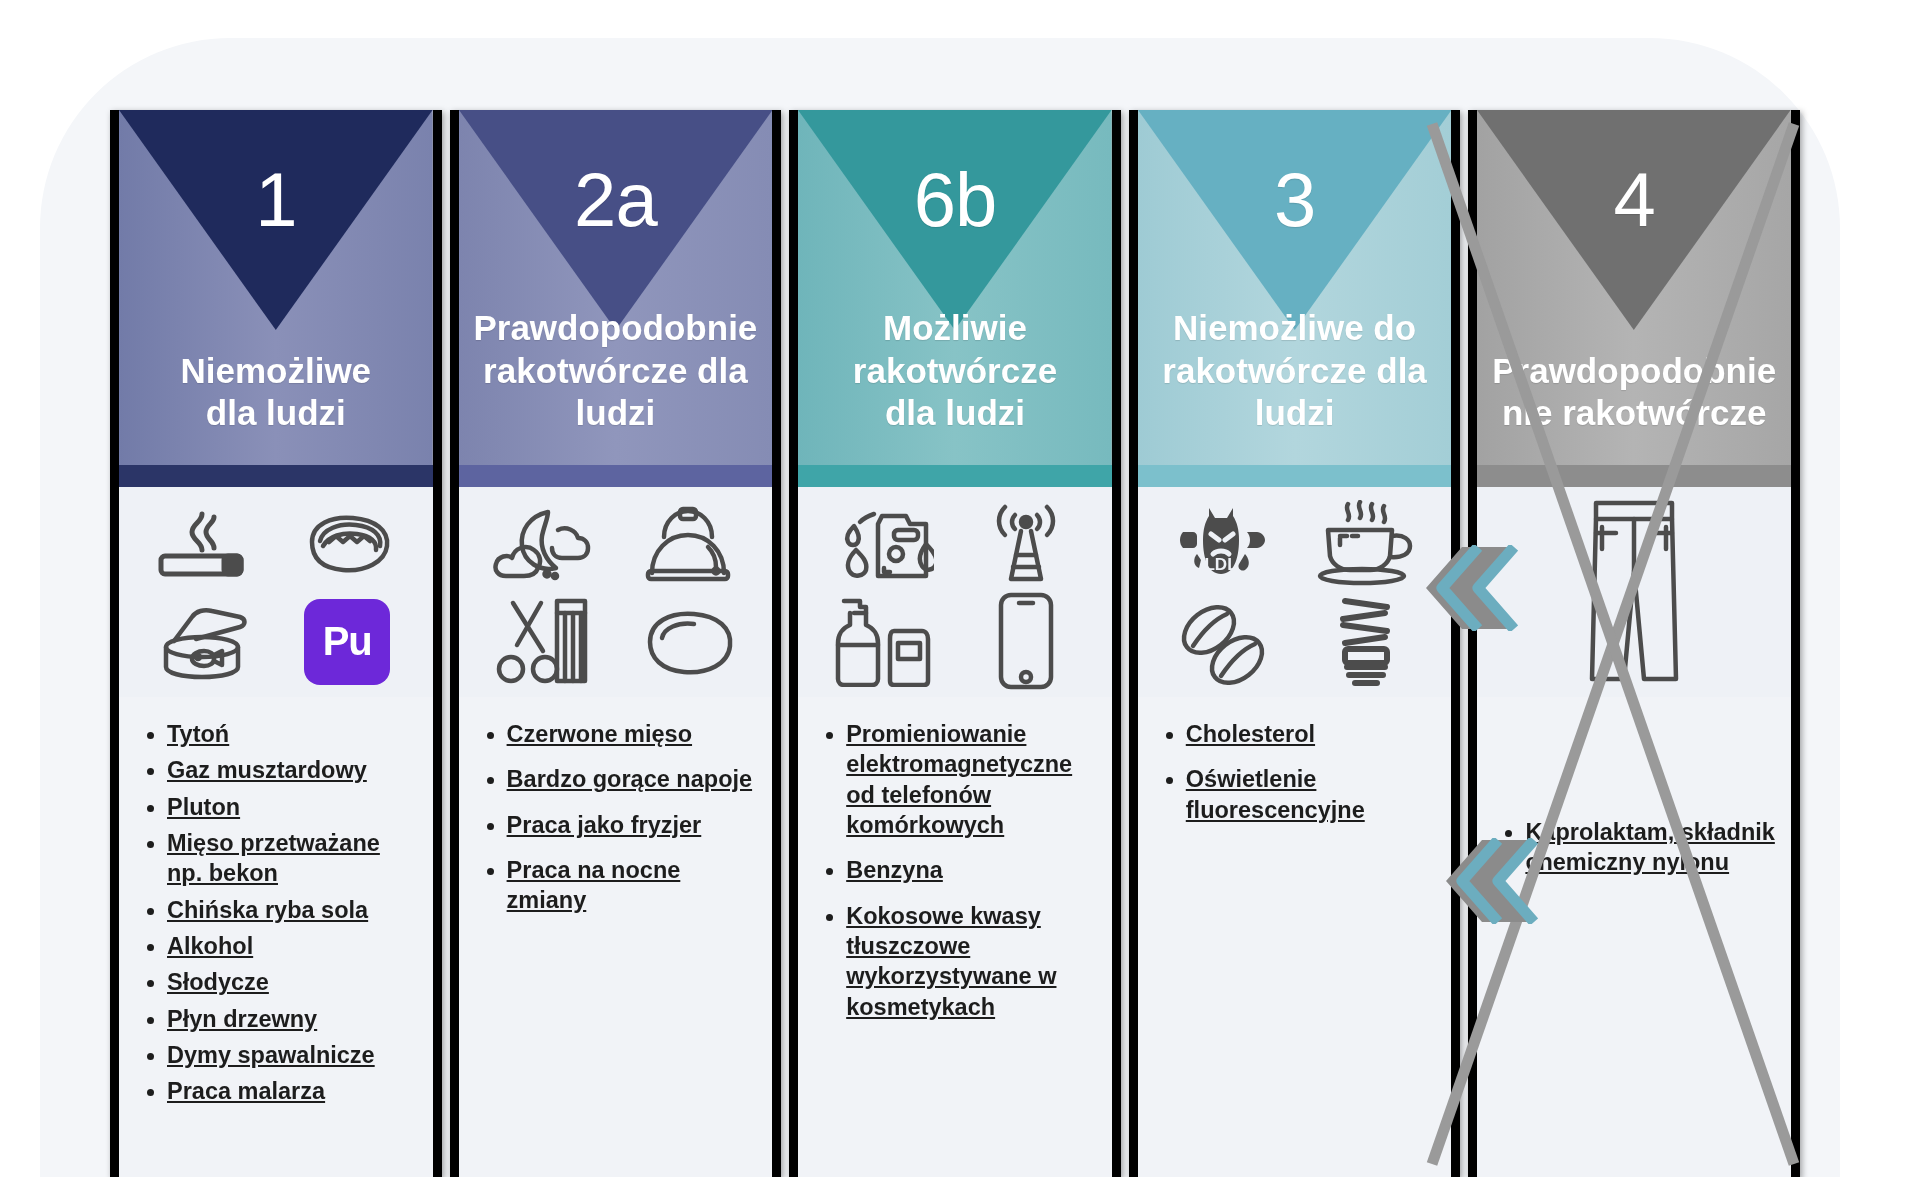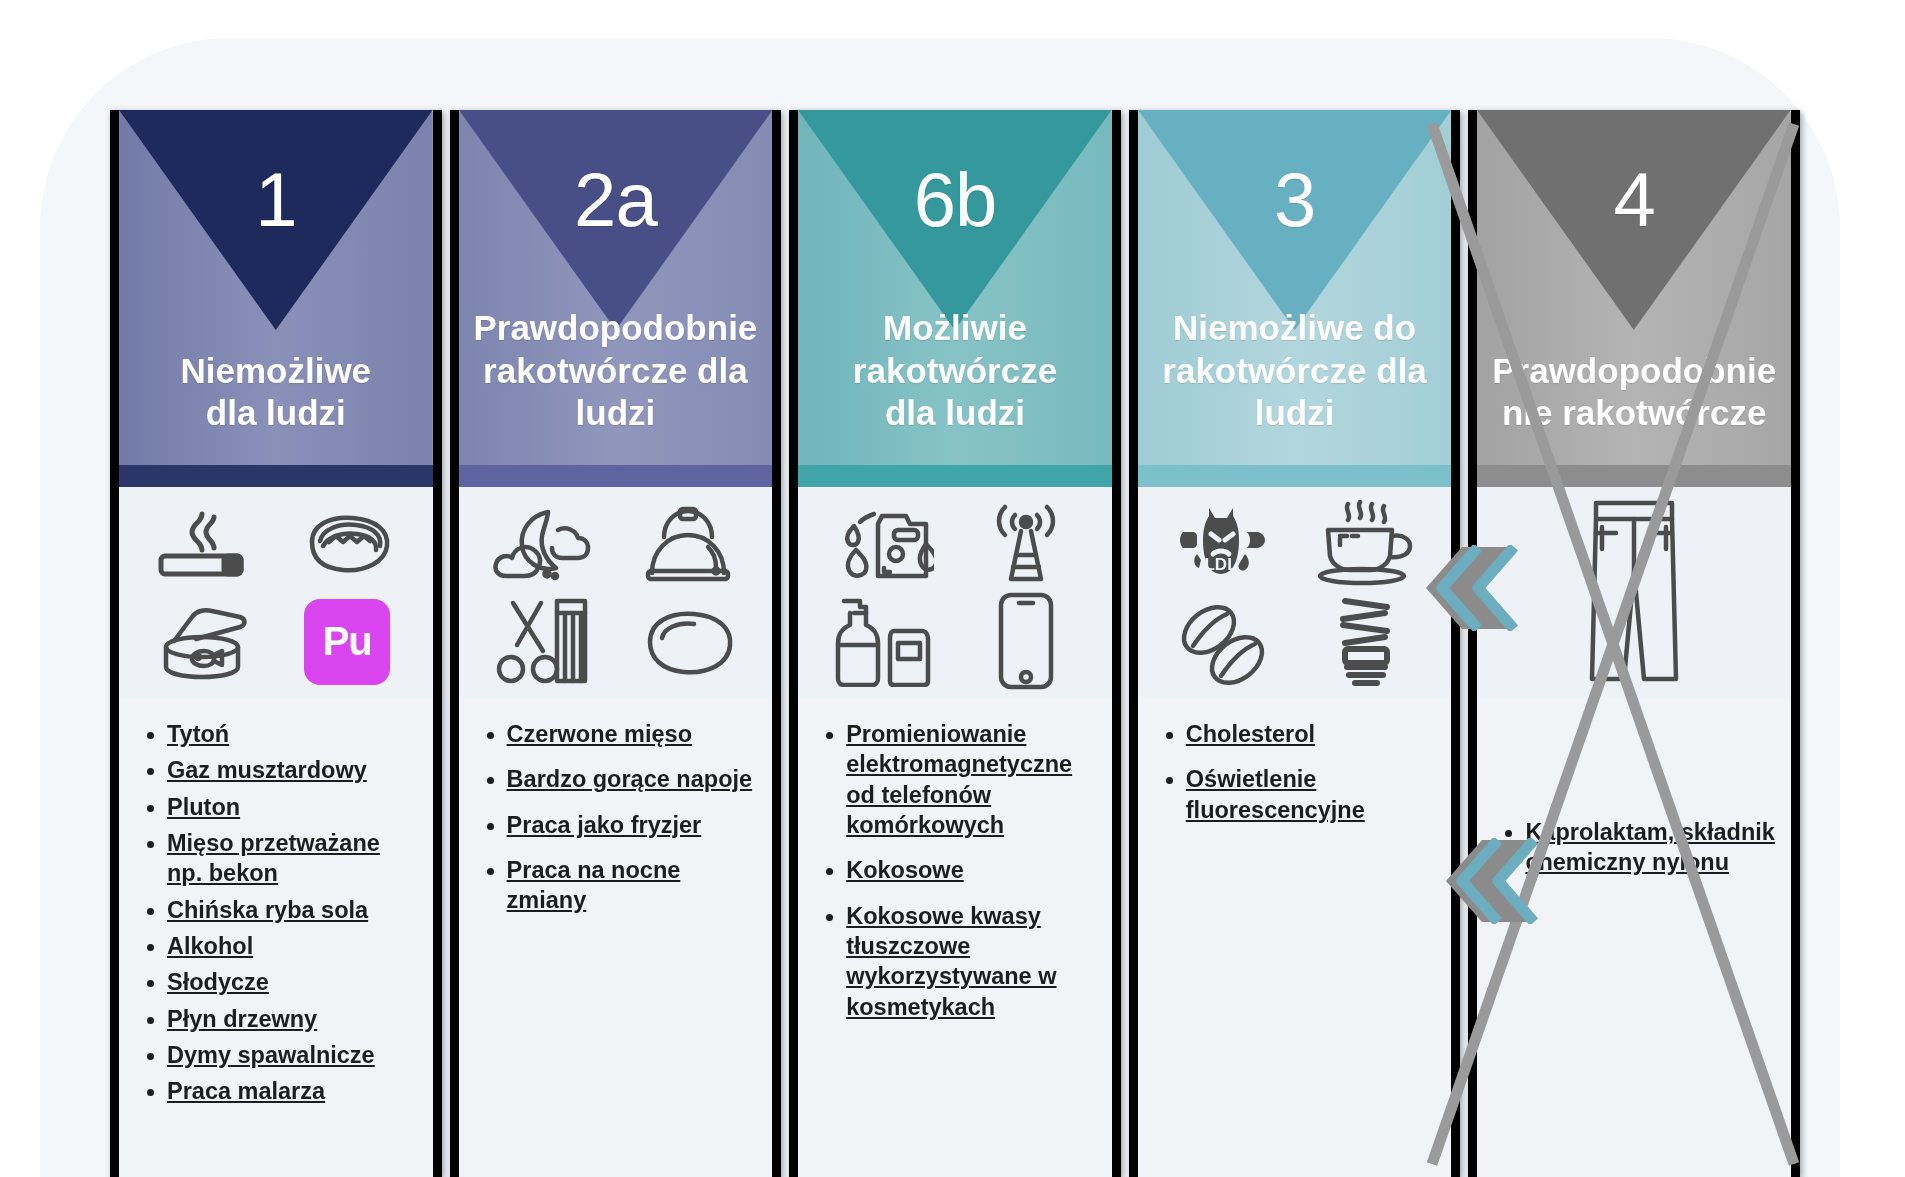--- a/index.html
+++ b/index.html
@@ -84,21 +84,21 @@
     box-sizing:border-box;
     text-align:right;
   }
   .icons.single{
     display:flex;
     align-items:center;
     justify-content:center;
   }
   .ico svg{display:block;}
   .pu{
-    width:86px;height:86px;border-radius:16px;background:#d946ef;
+    width:86px;height:86px;border-radius:16px;background:#6d28d9;
     color:#fff;font-size:40px;font-weight:700;
     display:flex;align-items:center;justify-content:center;
     letter-spacing:-1px;
   }
 
   
   .listwrap{
     flex:1 1 auto;
     background:#f1f3f7;
     padding:22px 16px 10px 22px;
@@ -352,21 +352,21 @@
           <rect x="6" y="4" width="50" height="92" rx="10"></rect>
           <path d="M24 12 L38 12"></path>
           <circle cx="31" cy="86" r="5"></circle>
         </svg>
       </span>
     </div>
 
     <div class="listwrap">
       <ul class="items">
         <li>Promieniowanie elektromagnetyczne od telefonów komórkowych</li>
-        <li>Kokosowe</li>
+        <li>Benzyna</li>
         <li>Kokosowe kwasy tłuszczowe wykorzystywane w kosmetykach</li>
       </ul>
     </div>
   </div>
 
   <div class="col c4">
     <div class="hdr">
       <svg class="chevron" viewBox="0 0 100 100" preserveAspectRatio="none">
         <defs>
           <linearGradient id="g4l" x1="0" y1="0" x2="1" y2="0">

